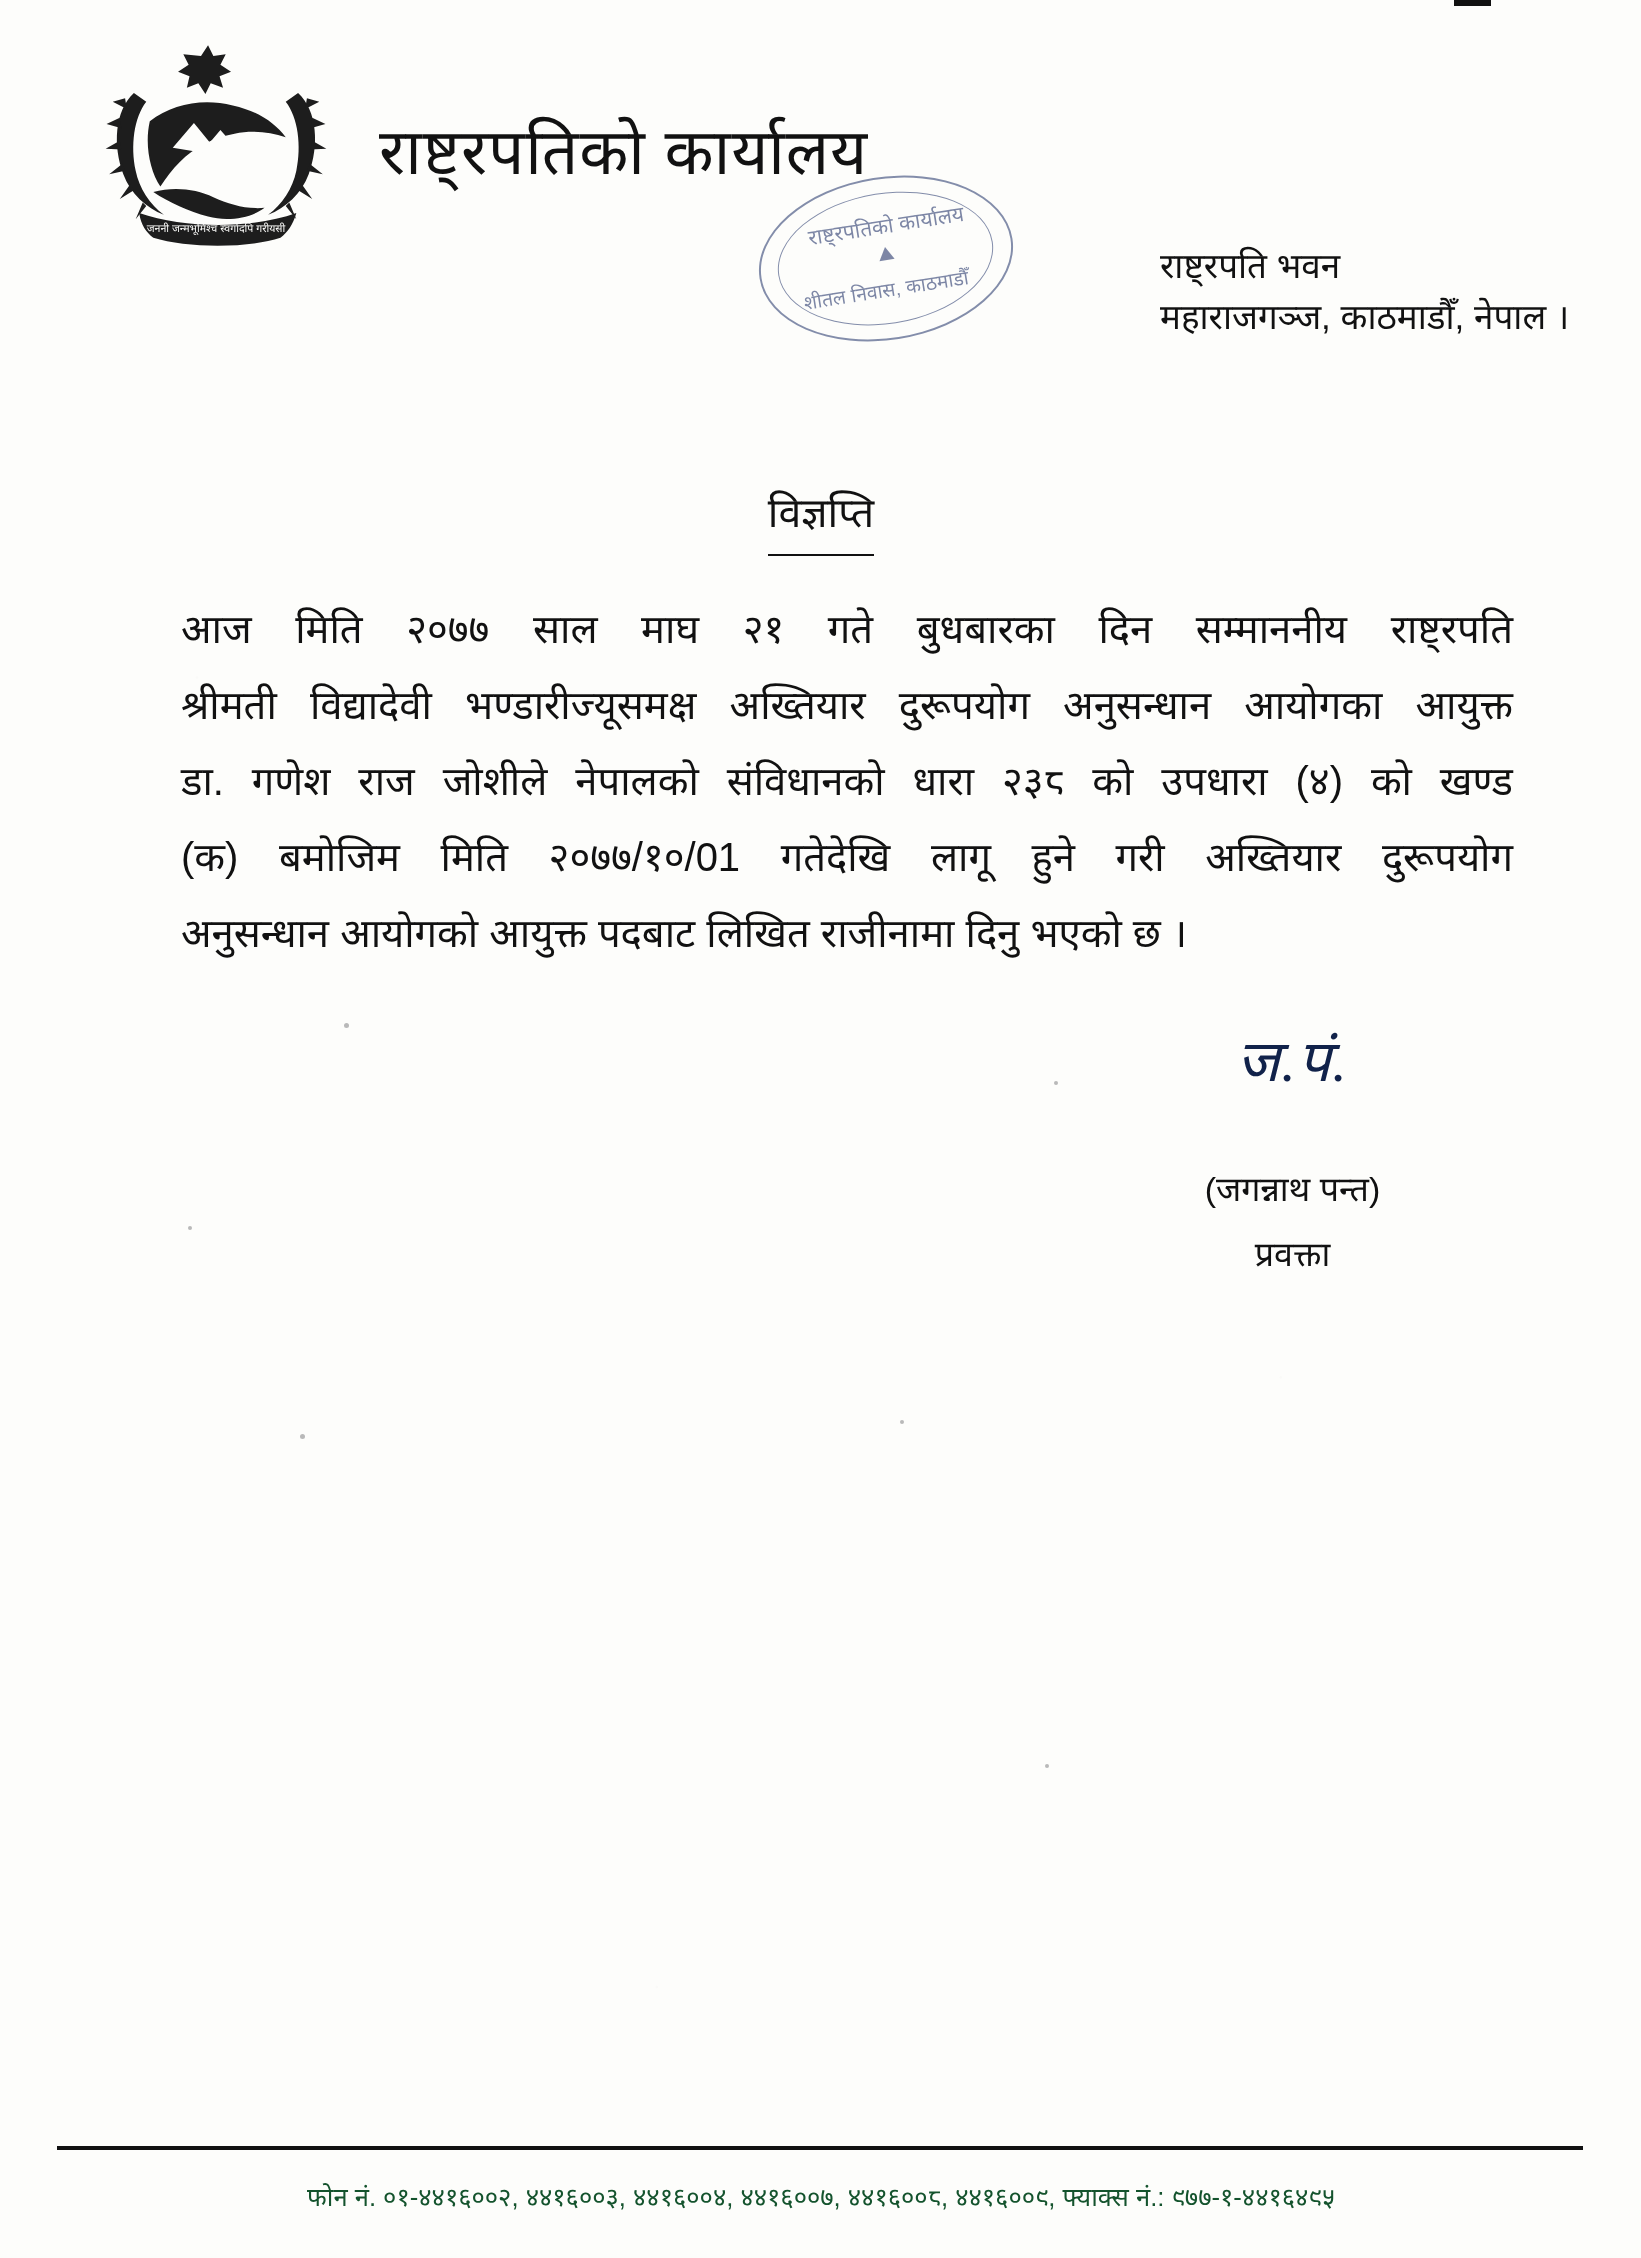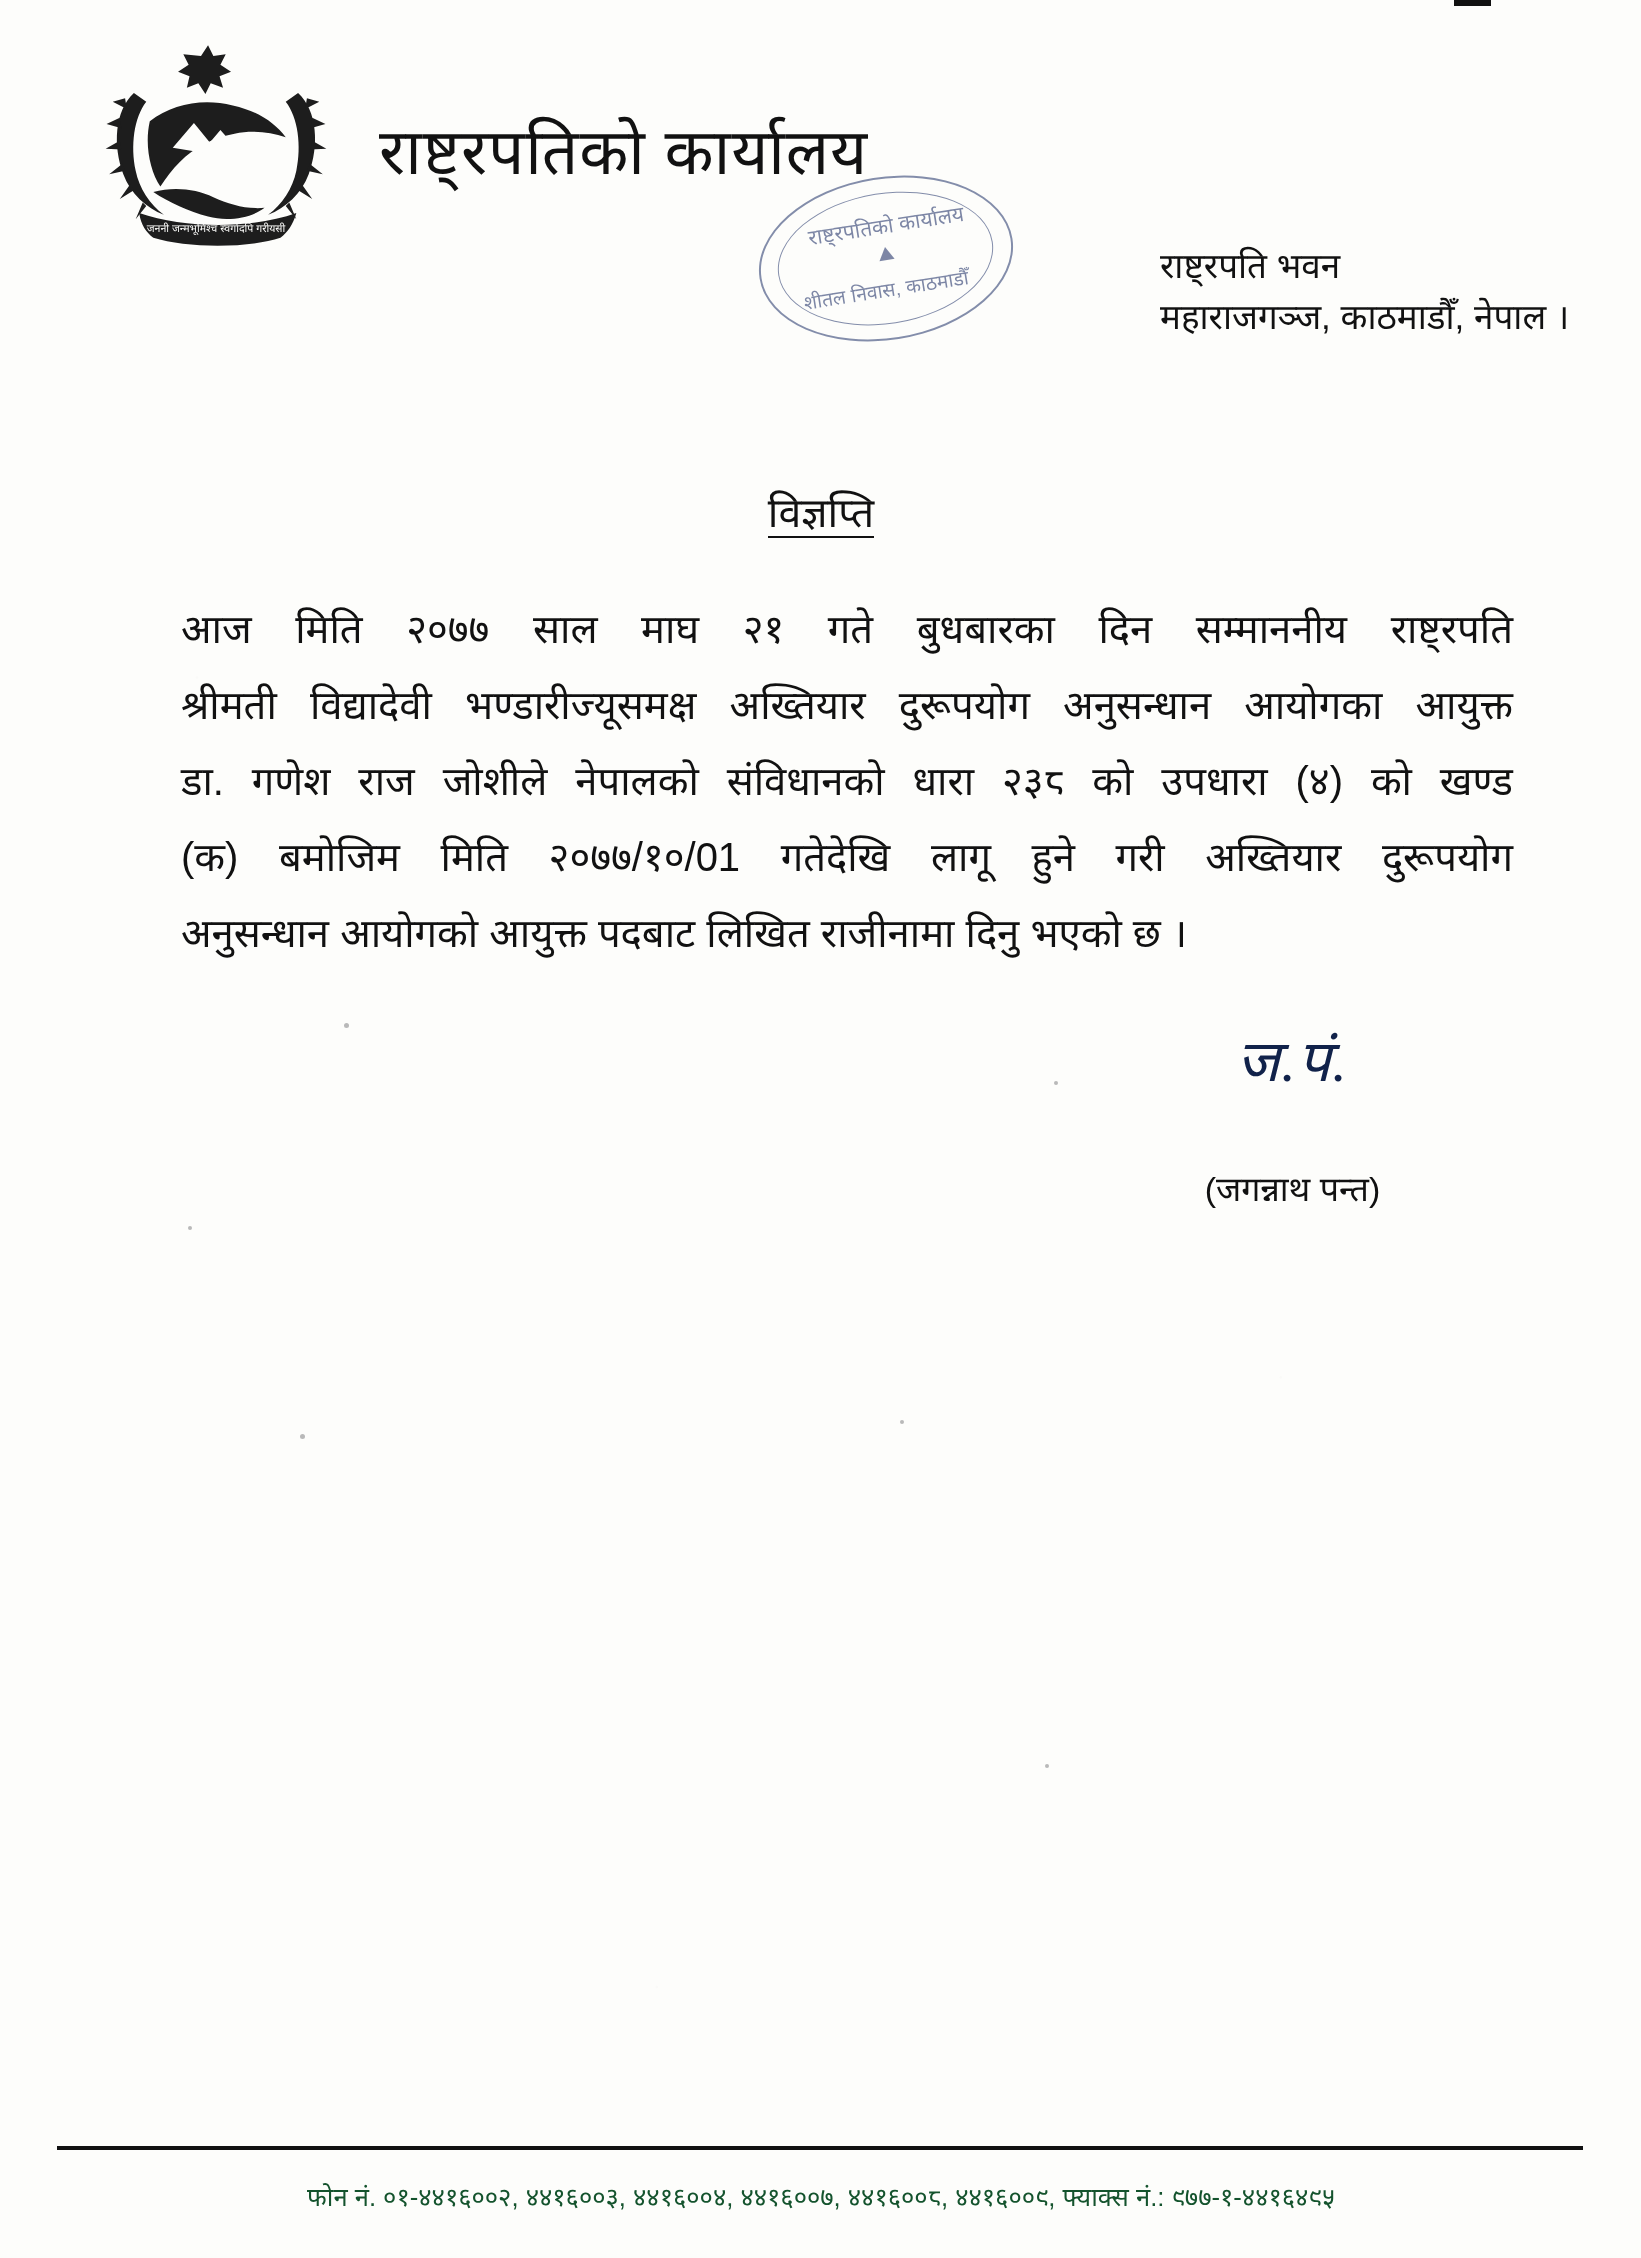--- a/index.html
+++ b/index.html
@@ -122,21 +122,21 @@
     position: absolute;
     top: 483px;
     left: 0;
     width: 1642px;
     text-align: center;
     font-size: 41px;
     color: #111;
   }
   .subject span {
     border-bottom: 2.6px solid #111;
-    padding-bottom: 0;
+    padding-bottom: 18px;
   }
 
   
   .body-text {
     position: absolute;
     top: 591px;
     left: 181px;
     width: 1332px;
     font-size: 40px;
     line-height: 76px;
@@ -265,20 +265,21 @@
     <p class="line">आज मिति २०७७ साल माघ २१ गते बुधबारका दिन सम्माननीय राष्ट्रपति</p>
     <p class="line">श्रीमती विद्यादेवी भण्डारीज्यूसमक्ष अख्तियार दुरूपयोग अनुसन्धान आयोगका आयुक्त</p>
     <p class="line">डा. गणेश राज जोशीले नेपालको संविधानको धारा २३८ को उपधारा (४) को खण्ड</p>
     <p class="line">(क) बमोजिम मिति २०७७/१०/01 गतेदेखि लागू हुने गरी अख्तियार दुरूपयोग</p>
     <p class="line last">अनुसन्धान आयोगको आयुक्त पदबाट लिखित राजीनामा दिनु भएको छ ।</p>
   </div>
 
   <div class="signature-block">
     <div class="sign-mark">ज.पं.</div>
     <div class="signer-name">(जगन्नाथ पन्त)</div>
+    <div class="signer-role">प्रवक्ता</div>
   </div>
 
   <div class="footer-rule"></div>
   <div class="footer-text">फोन नं. ०१-४४१६००२, ४४१६००३, ४४१६००४, ४४१६००७, ४४१६००८, ४४१६००९, फ्याक्स नं.: ९७७-१-४४१६४९५</div>
 
   <div class="speck" style="left:344px; top:1023px; width:5.3px; height:5.3px;"></div>
   <div class="speck" style="left:1054px; top:1081px; width:4.4px; height:4.4px;"></div>
   <div class="speck" style="left:188px; top:1226px; width:4.4px; height:4.4px;"></div>
   <div class="speck" style="left:900px; top:1420px; width:4.4px; height:4.4px;"></div>
   <div class="speck" style="left:300px; top:1434px; width:5.3px; height:5.3px;"></div>

